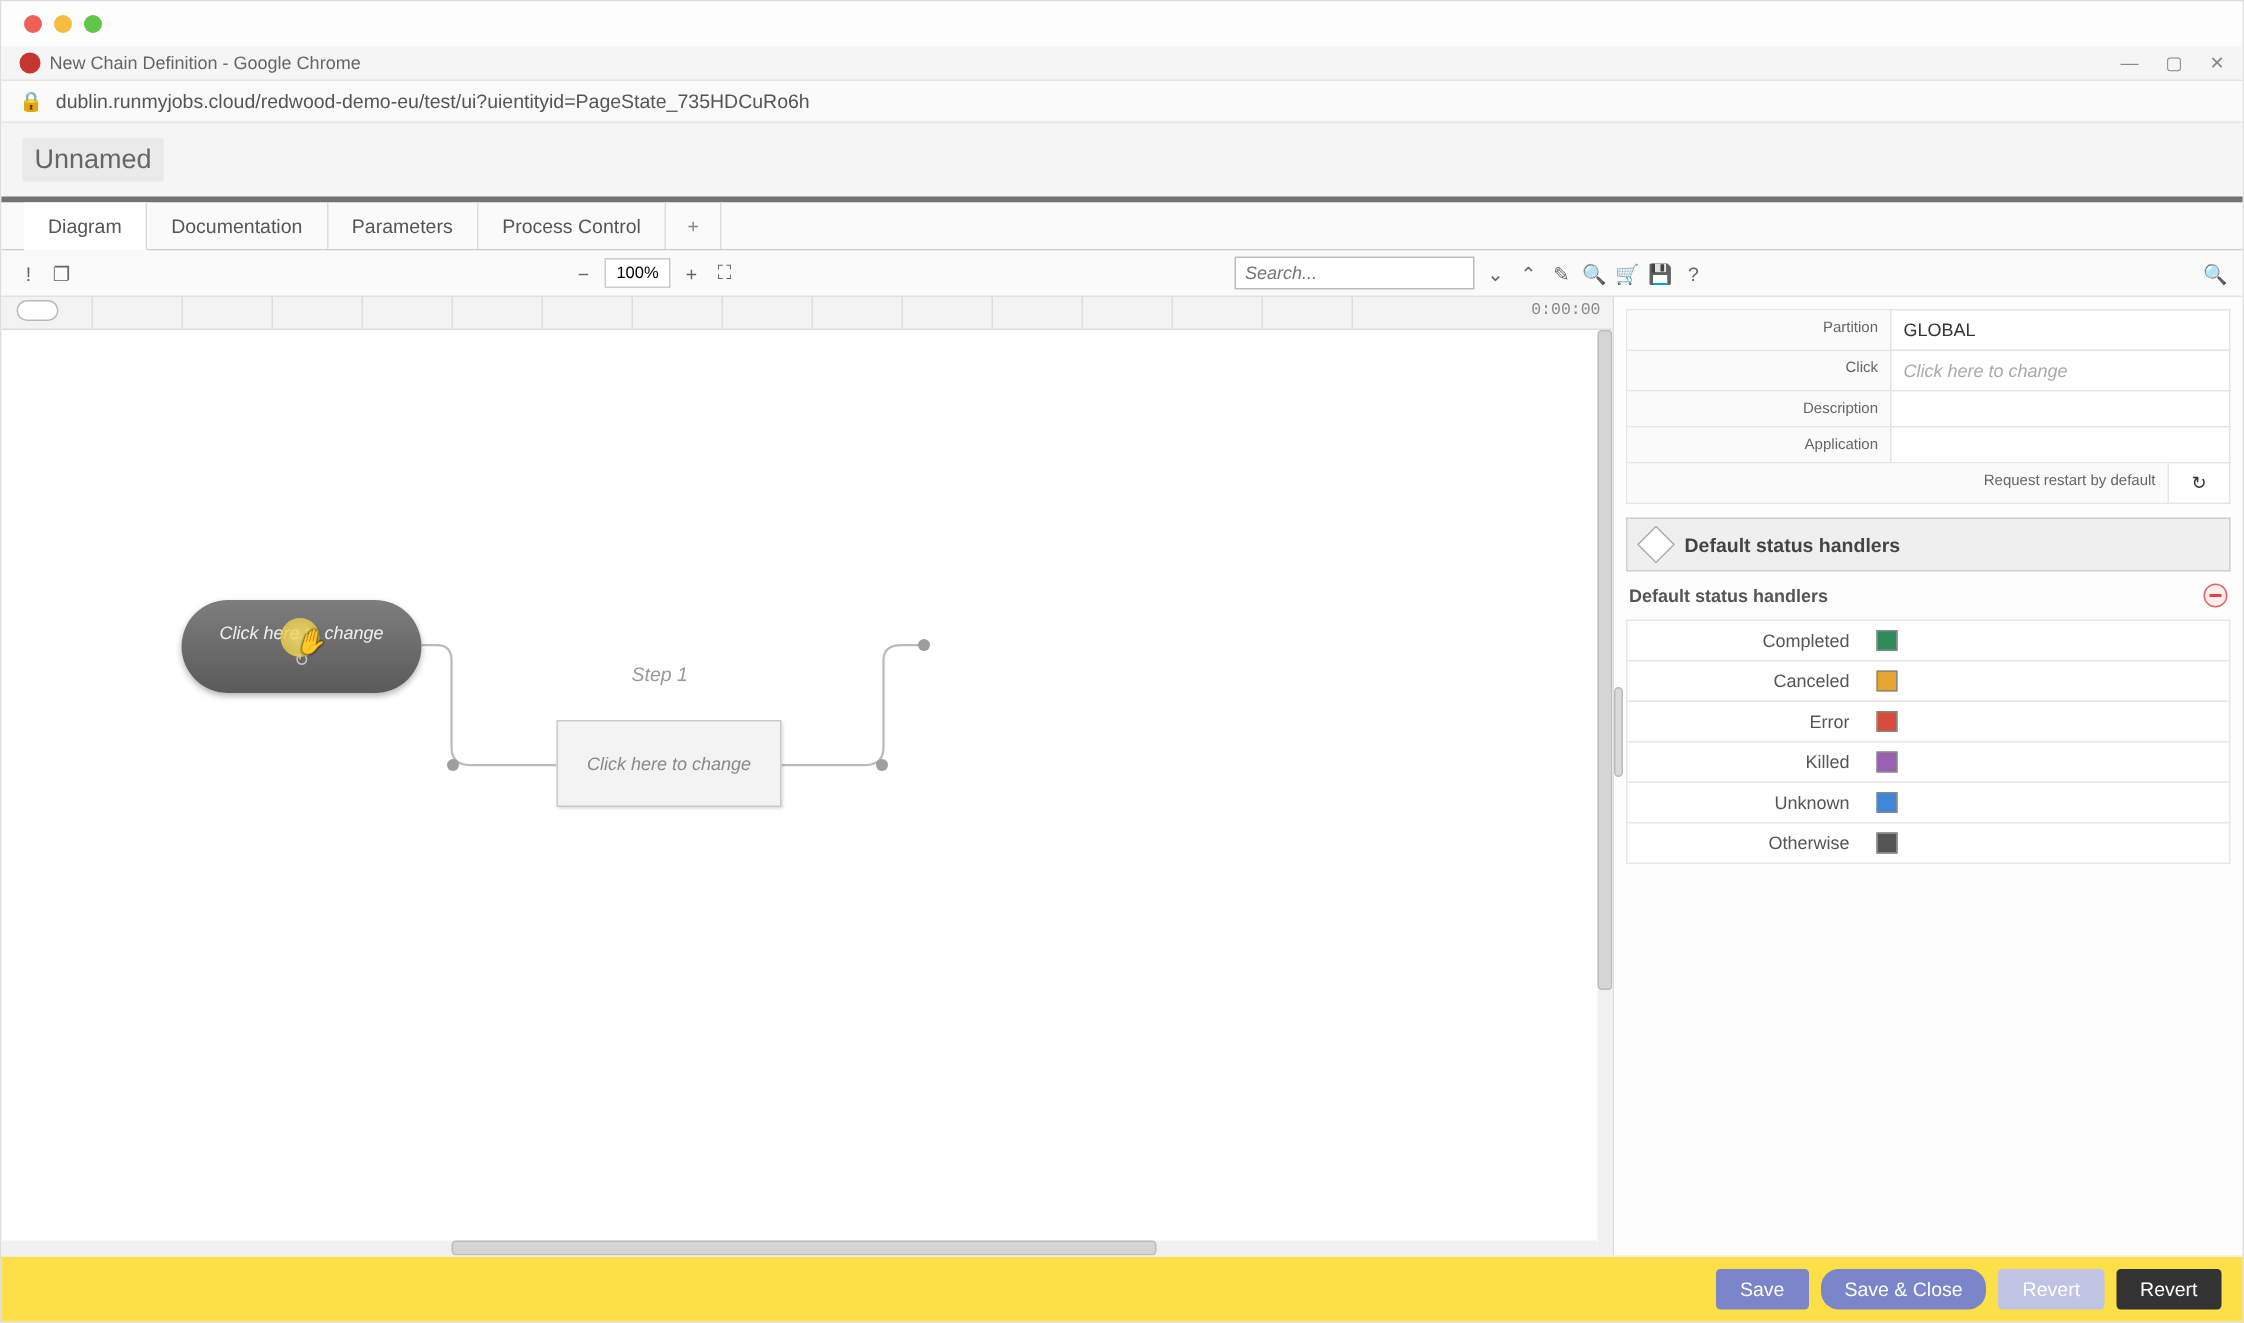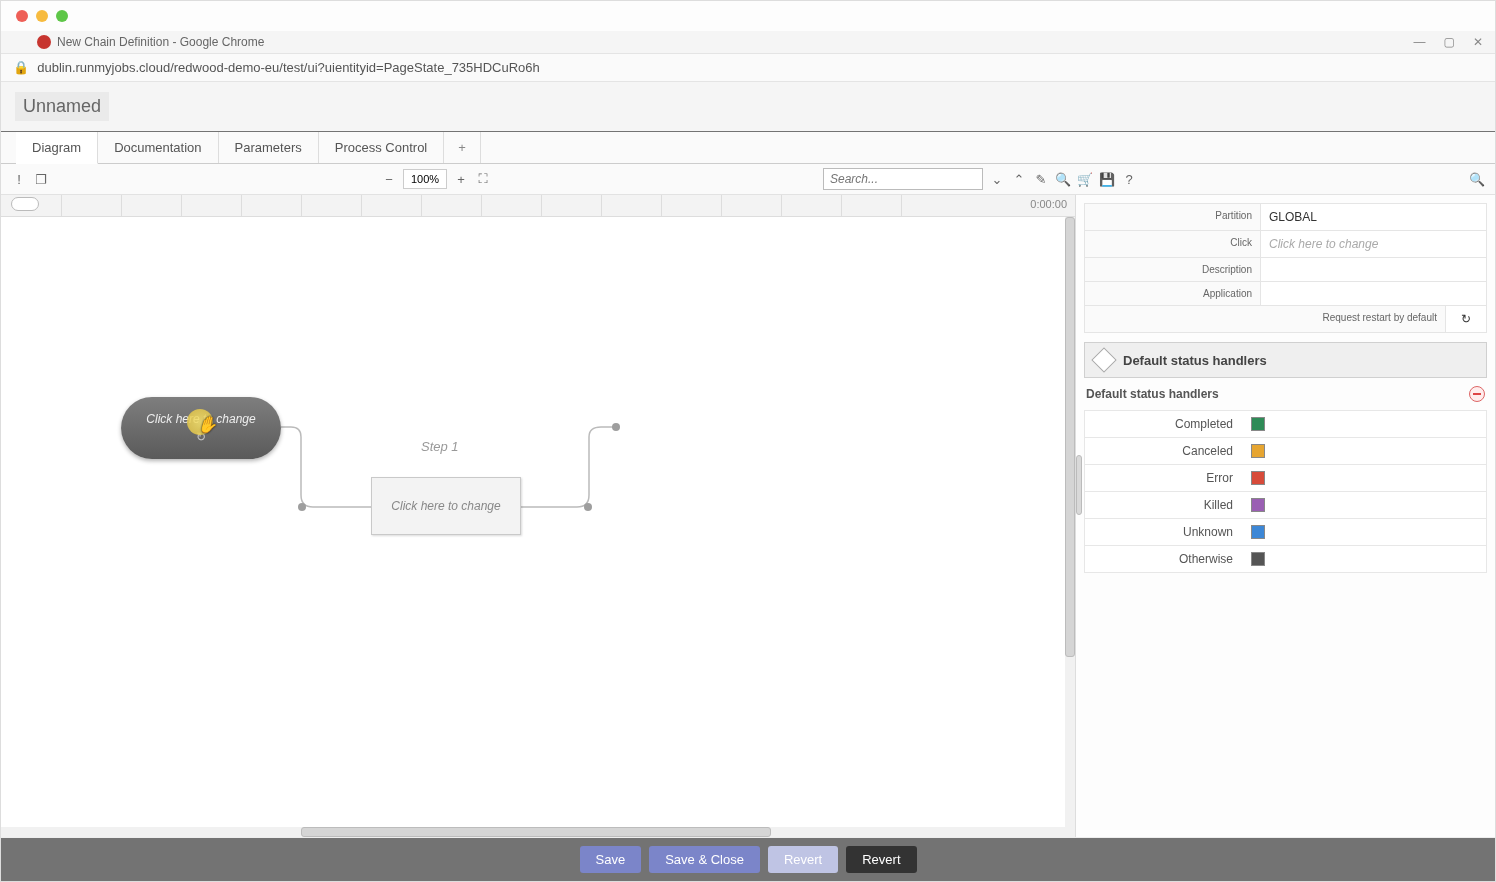--- a/index.html
+++ b/index.html
@@ -4,46 +4,46 @@
 <style>
   * { box-sizing: border-box; }
   html, body { margin:0; padding:0; height:100%; font-family: -apple-system, BlinkMacSystemFont, "Segoe UI", Arial, sans-serif; font-size:13px; color:#555; background:#f5f5f5; }
   .window { background:#fff; min-height:100%; display:flex; flex-direction:column; border:1px solid #ddd; }
   
   .titlebar { height:30px; display:flex; align-items:center; padding-left:15px; gap:8px; background:#fdfdfd; }
   .titlebar .dot { width:12px; height:12px; border-radius:50%; }
   .dot.red{background:#ee5f57;} .dot.yellow{background:#f7bb3f;} .dot.green{background:#5ec648;}
   
   .chrome-row{ display:flex; align-items:center; justify-content:space-between; padding:4px 12px; background:#f5f5f5; border-bottom:1px solid #e4e4e4; font-size:12px; color:#666;}
-  .chrome-row .left{display:flex;align-items:flex-start;gap:6px;margin-left:24px;}
+  .chrome-row .left{display:flex;align-items:flex-start;gap:6px;}
   .chrome-row .favicon{width:14px;height:14px;border-radius:50%;background:#c7352f;display:inline-block;}
   .chrome-row .winbtns{display:flex;gap:18px;color:#888;}
   .url-row{display:flex;align-items:center;gap:8px;padding:6px 12px;background:#fafafa;border-bottom:1px solid #e4e4e4;font-size:13px;color:#555;}
   .lock{color:#777;}
   
-  .page-title{padding:10px 14px;background:#f5f5f5;border-bottom:1px solid #737373;font-size:18px;color:#666;}
+  .page-title{padding:10px 14px;background:#f5f5f5;border-bottom:4px solid #737373;font-size:18px;color:#666;}
   .page-title span{background:#eaeaea;padding:4px 8px;display:inline-block;}
   
   .tabs{display:flex;border-bottom:1px solid #ccc;background:#fafafa;padding-left:15px;}
   .tab{padding:8px 16px;border-right:1px solid #ddd;font-size:13px;color:#555;cursor:pointer;}
   .tab.active{background:#fff;border-bottom:1px solid #fff;margin-bottom:-1px;}
   .tab.add{padding:8px 14px;color:#888;}
   
   .toolbar{display:flex;align-items:center;justify-content:space-between;padding:4px 10px;border-bottom:1px solid #e2e2e2;background:#fafafa;}
   .toolbar .group{display:flex;align-items:center;gap:6px;}
   .ticon{width:16px;height:16px;display:inline-flex;align-items:center;justify-content:center;color:#666;font-size:13px;cursor:pointer;}
   .zoom-input{width:44px;height:20px;border:1px solid #ccc;font-size:11px;text-align:center;}
   .search-input{width:160px;height:22px;border:1px solid #bbb;font-size:12px;padding:0 6px;font-style:italic;color:#7f1d1d;}
   
   .main{flex:1;display:flex;position:relative;overflow:hidden;}
   .canvas-area{flex:1;position:relative;overflow:hidden;background:#fff;}
   .ruler{height:22px;background:#f3f3f3;border-bottom:1px solid #ddd;position:relative;}
   .ruler-handle{position:absolute;top:2px;left:10px;width:28px;height:14px;border:1px solid #bbb;border-radius:9px;background:#fff;}
   .ruler-tick{position:absolute;top:0;bottom:0;width:1px;background:#ddd;}
-  .ruler-time{position:absolute;right:8px;top:3px;font-size:11px;color:#888;}
+  .ruler-time{position:absolute;right:8px;top:3px;font-size:11px;color:#888;font-family:Liberation Mono, monospace;}
   .canvas{position:absolute;top:22px;left:0;right:0;bottom:0;}
   
   .start-node{position:absolute;left:120px;top:180px;width:160px;height:62px;border-radius:32px;background:linear-gradient(#7e7e7e,#5a5a5a);box-shadow:0 2px 4px rgba(0,0,0,0.3);display:flex;flex-direction:column;align-items:center;justify-content:center;color:#eee;font-style:italic;font-size:12px;}
   .start-node .reload{margin-top:4px;font-style:normal;opacity:0.7;}
   .cursor-dot{position:absolute;width:26px;height:26px;border-radius:50%;background:radial-gradient(circle,#f7e26b,#e0c040);opacity:0.85;}
   .pointer{position:absolute;font-size:16px;color:#fff;text-shadow:0 0 2px #000;}
   .step-label{position:absolute;font-size:13px;color:#999;font-style:italic;}
   .step-box{position:absolute;width:150px;height:58px;border:1px solid #c9c9c9;background:#f3f3f3;display:flex;align-items:center;justify-content:center;font-style:italic;font-size:12px;color:#888;box-shadow:1px 1px 2px rgba(0,0,0,0.15);}
   .conn-dot{position:absolute;width:8px;height:8px;border-radius:50%;background:#9e9e9e;}
   .vscroll-bg{position:absolute;right:0;top:0;bottom:0;width:10px;background:#f1f1f1;}
@@ -62,24 +62,24 @@
   .section-head b{font-weight:600;color:#444;font-size:13px;}
   .sub-head{display:flex;justify-content:space-between;align-items:center;padding:8px 2px;font-weight:600;color:#555;font-size:12px;}
   .status-row{display:flex;border:1px solid #e7e7e7;margin-bottom:-1px;background:#fff;}
   .status-label{width:156px;text-align:right;padding:6px 8px;color:#555;font-size:12px;}
   .swatch{width:14px;height:14px;border:1px solid #888;margin-left:6px;}
   .status-mid{width:28px;display:flex;align-items:center;justify-content:center;}
   .status-rest{flex:1;}
   .delete-icon{width:16px;height:16px;border-radius:50%;border:1px solid #d66;background:#ffecec;position:relative;}
   .delete-icon:after{content:"";position:absolute;left:3px;top:6px;width:8px;height:2px;background:#d44;}
   
-  .footer{display:flex;justify-content:center;gap:8px;padding:8px 14px;background:#737373;border-top:1px solid #eee;}
+  .footer{display:flex;justify-content:flex-end;gap:8px;padding:8px 14px;background:#fde047;border-top:1px solid #eee;}
   .btn{padding:6px 16px;font-size:13px;border:none;border-radius:3px;cursor:pointer;color:#fff;}
   .btn.save{background:#7b85c9;}
-  .btn.saveclose{background:#7b85c9;}
+  .btn.saveclose{background:#7b85c9;border-radius:12px;}
   .btn.revert{background:#bfc4e4;color:#fff;}
   .btn.cancel{background:#333;}
 </style>
 </head>
 <body>
 
 <div class="window">
 
   <div class="titlebar">
     <span class="dot red"></span>

